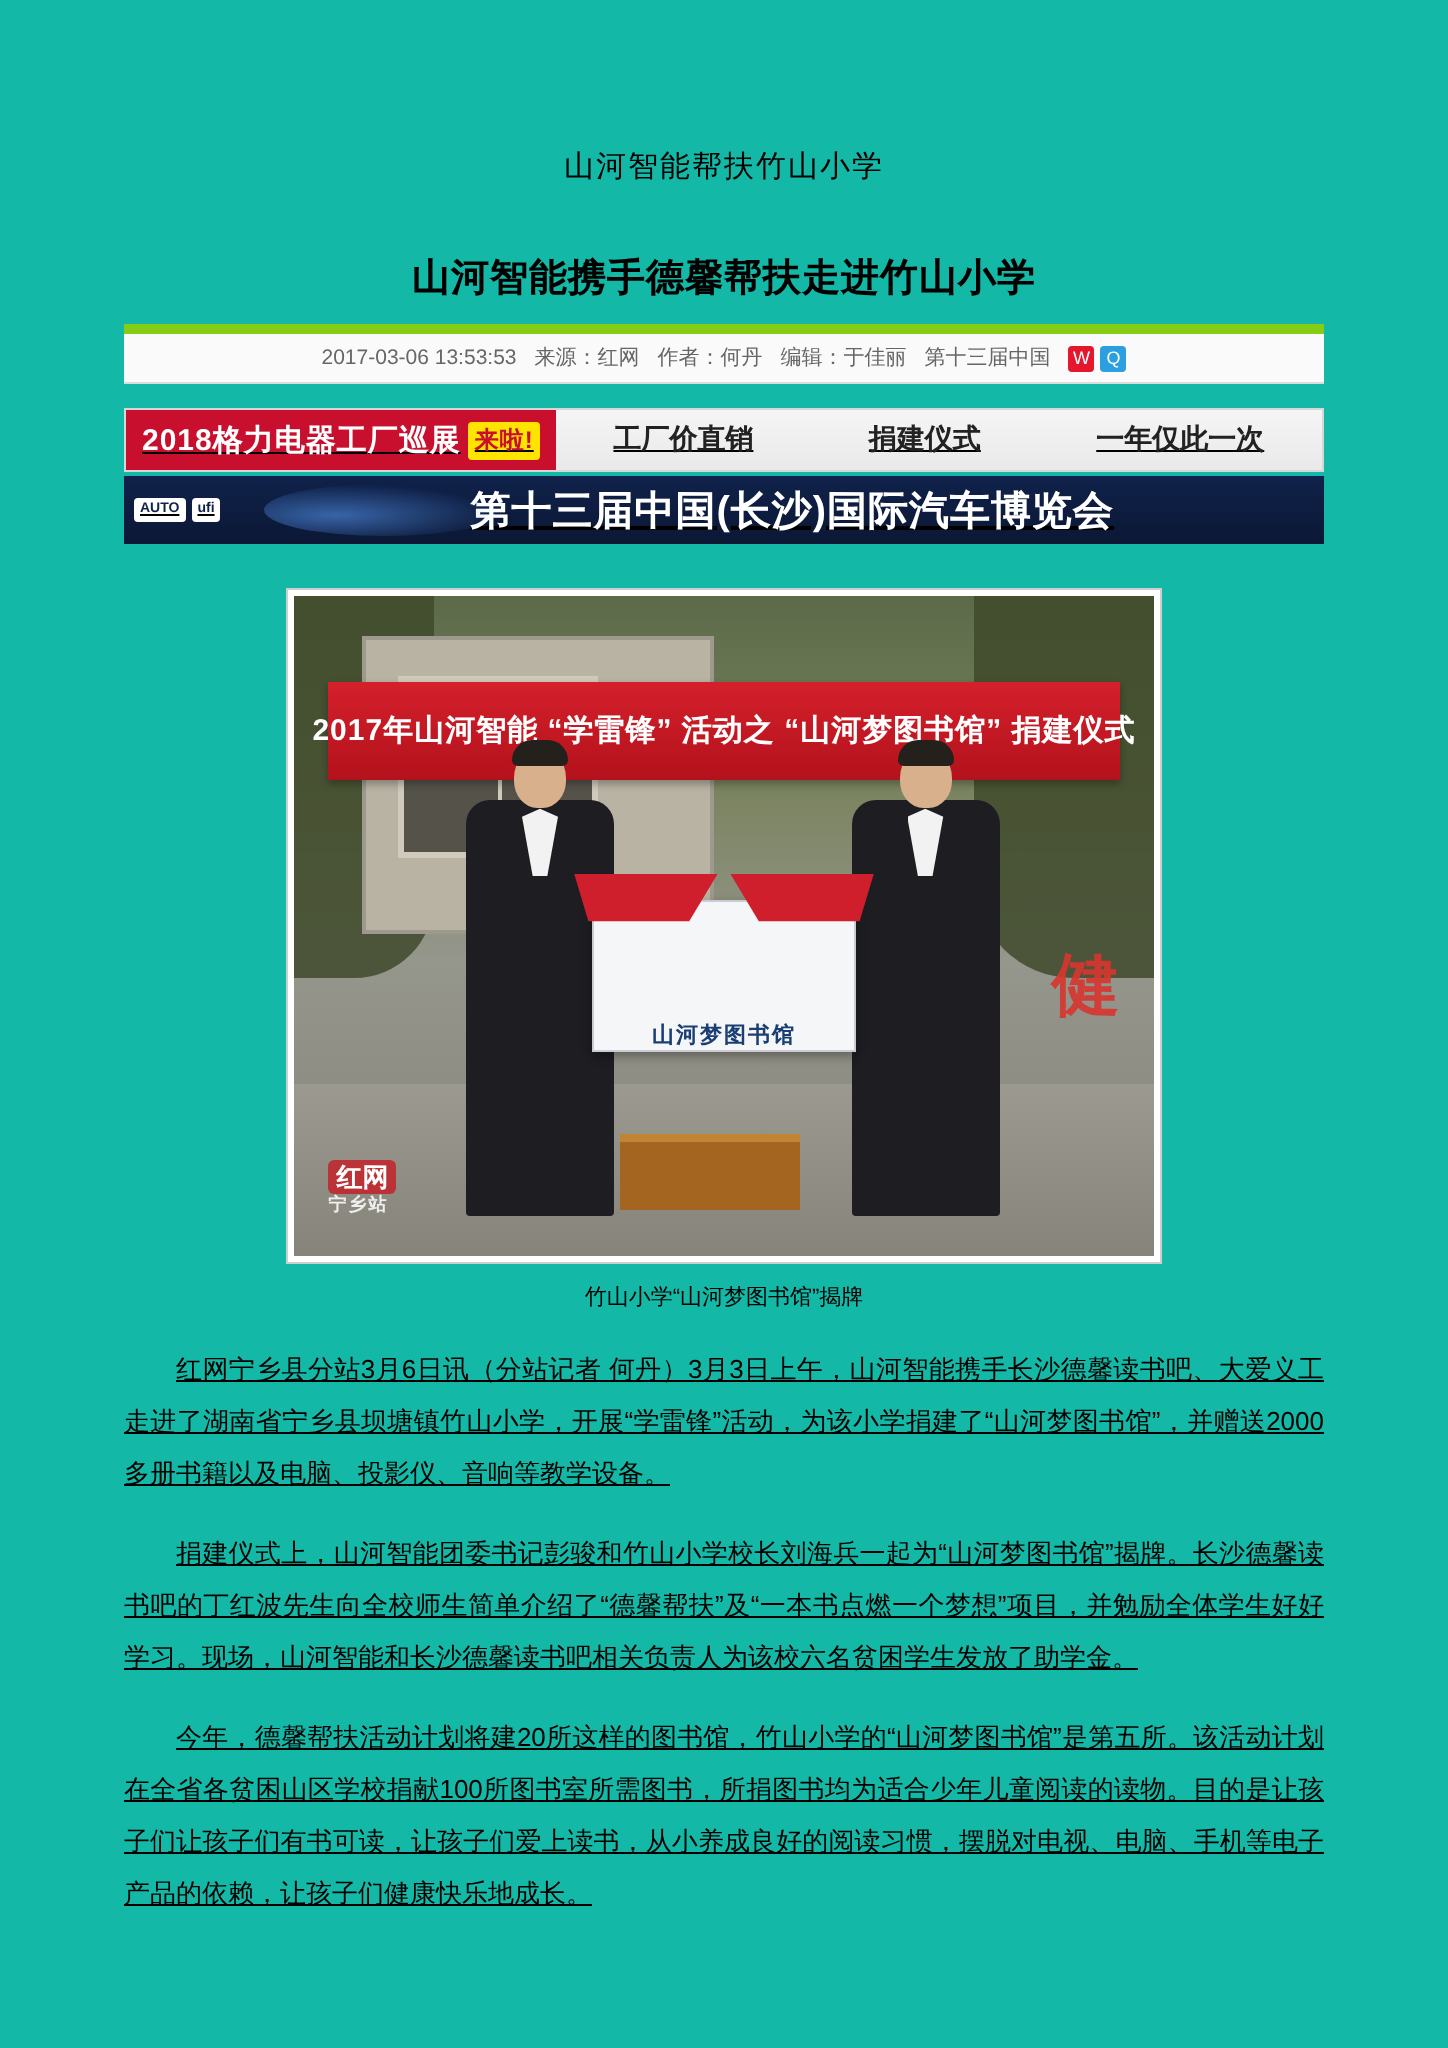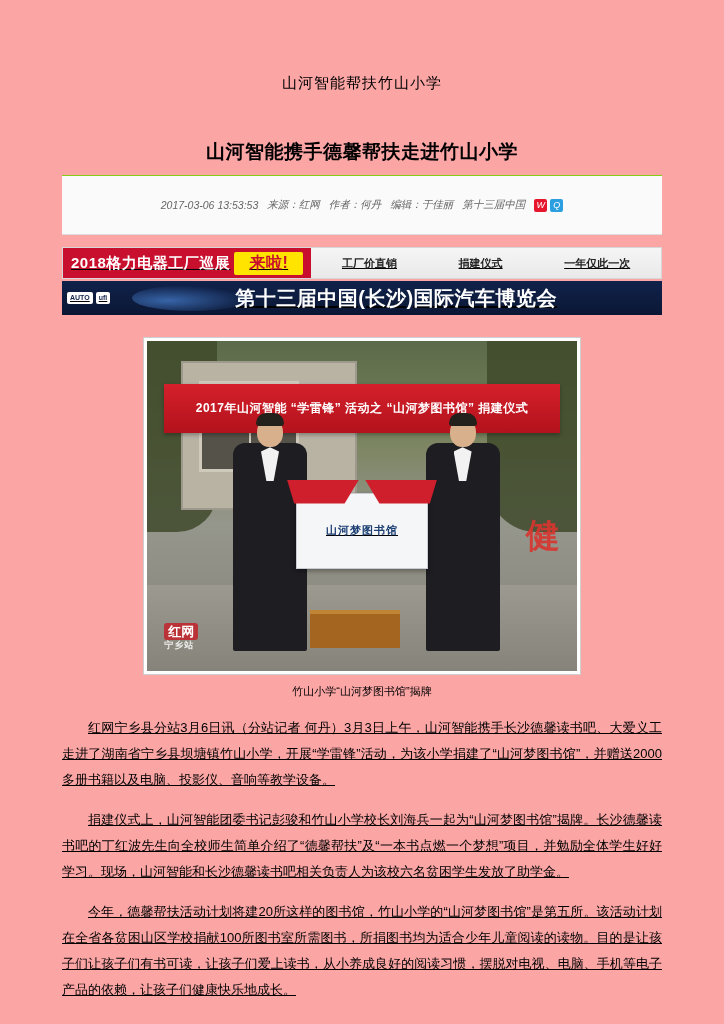--- a/index.html
+++ b/index.html
@@ -4,58 +4,57 @@
 <style>
   html, body {
     margin: 0;
     padding: 0;
     background: #f1f1f1;
     font-family: "Liberation Sans", sans-serif;
   }
   .page {
     width: 724px;
     height: 1024px;
-    background: #fca5a5;
+    background: #14b8a6;
     margin: 0 auto;
     position: relative;
     box-sizing: border-box;
     overflow: hidden;
   }
   .doc-header {
     text-align: center;
     font-size: 15px;
     color: #000;
     padding-top: 74px;
     letter-spacing: 1px;
   }
   .content {
     width: 600px;
-    margin: 16px auto;
+    margin: 3px auto;
     padding-top: 30px;
   }
   .headline {
     text-align: center;
     font-size: 19px;
     font-weight: bold;
     color: #000;
     letter-spacing: 0.5px;
     margin-bottom: 10px;
   }
   .meta-bar {
-    border-top: 1px solid #84cc16;
+    border-top: 5px solid #84cc16;
     border-bottom: 1px solid #dcdcdc;
     background: #fafafa;
     font-size: 10.5px;
     color: #666;
-    padding: 22px 4px;
+    padding: 5px 4px;
     display: flex;
     align-items: center;
     gap: 9px;
     justify-content: center;
-    font-style: italic;
   }
   .meta-bar .m-item { white-space: nowrap; }
   .share-icons { display: flex; gap: 3px; align-items: center; }
   .ico {
     width: 13px; height: 13px;
     border-radius: 2px;
     display: inline-block;
     font-size: 9px;
     line-height: 13px;
     text-align: center;
@@ -82,31 +81,31 @@
     align-items: center;
     padding: 0 8px;
     font-weight: bold;
     font-size: 15px;
     letter-spacing: 0.5px;
     flex: 0 0 auto;
   }
   .ad1 .left .tag {
     background: #ffe400;
     color: #c8102e;
-    font-size: 16px;
-    padding: 1px 15px;
+    font-size: 12px;
+    padding: 1px 3px;
     margin-left: 4px;
     border-radius: 2px;
   }
   .ad1 .right {
     flex: 1;
     display: flex;
     align-items: center;
     justify-content: space-around;
-    font-size: 11px;
+    font-size: 14px;
     color: #222;
     font-weight: bold;
   }
   .ad2 {
     height: 34px;
     margin-top: 2px;
     background: linear-gradient(to bottom, #10224b, #0b1734);
     display: flex;
     align-items: center;
     overflow: hidden;
@@ -185,21 +184,21 @@
   .photo .banner {
     position: absolute;
     left: 4%; top: 13%;
     width: 92%; height: 15%;
     background: linear-gradient(to bottom, #d4202b, #b3121c);
     display: flex; align-items: center; justify-content: center;
     box-shadow: 0 2px 4px rgba(0,0,0,.3);
   }
   .photo .banner span {
     color: #fff;
-    font-size: 12px;
+    font-size: 15px;
     font-weight: bold;
     letter-spacing: .5px;
     white-space: nowrap;
   }
   .photo .ground {
     position: absolute; left:0; bottom: 0; width: 100%; height: 26%;
     background: linear-gradient(to bottom, #9c9a90, #86847a);
   }
   .photo .person {
     position: absolute; bottom: 6%;
@@ -222,21 +221,21 @@
     width: 18px; height: 34px; background: #f2f2f2;
     clip-path: polygon(50% 0, 100% 12%, 70% 100%, 30% 100%, 0 12%);
   }
   .photo .plaque {
     position: absolute;
     left: 50%; top: 46%; transform: translateX(-50%);
     width: 130px; height: 74px;
     background: #f5f6f8;
     border: 1px solid #c9ccd2;
     box-shadow: 0 2px 5px rgba(0,0,0,.35);
-    display: flex; align-items: center; justify-content: center; text-decoration: underline;
+    display: flex; align-items: flex-end; justify-content: center;
   }
   .photo .plaque .ptext {
     font-size: 11px; font-weight: bold; color: #1c3f73; letter-spacing: 1px;
   }
   .photo .ribbon {
     position: absolute; left: 50%; top: 42%; transform: translateX(-50%);
     width: 150px; height: 26px;
   }
   .photo .ribbon:before, .photo .ribbon:after {
     content: ""; position: absolute; top: 0;

